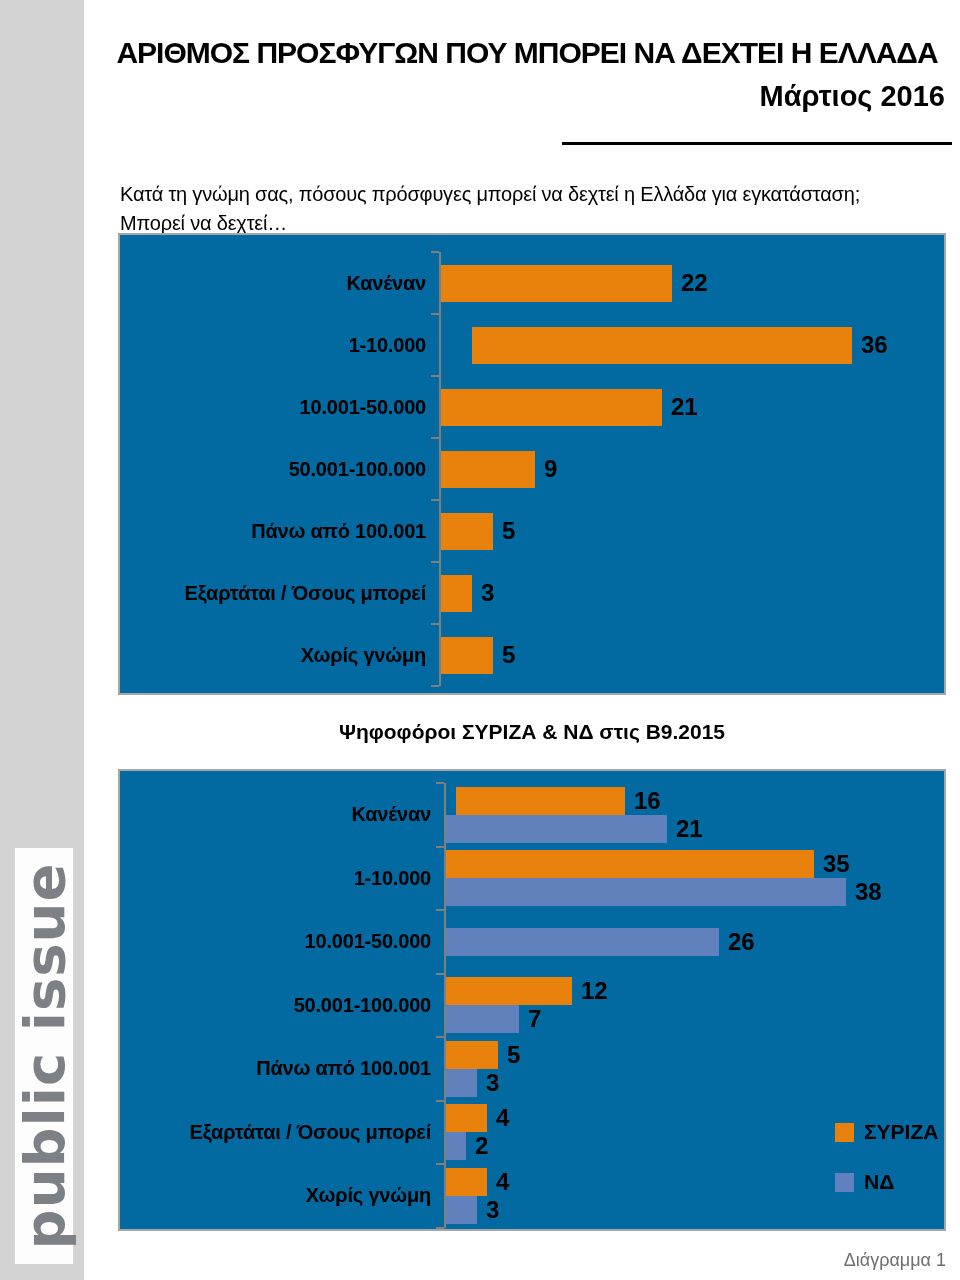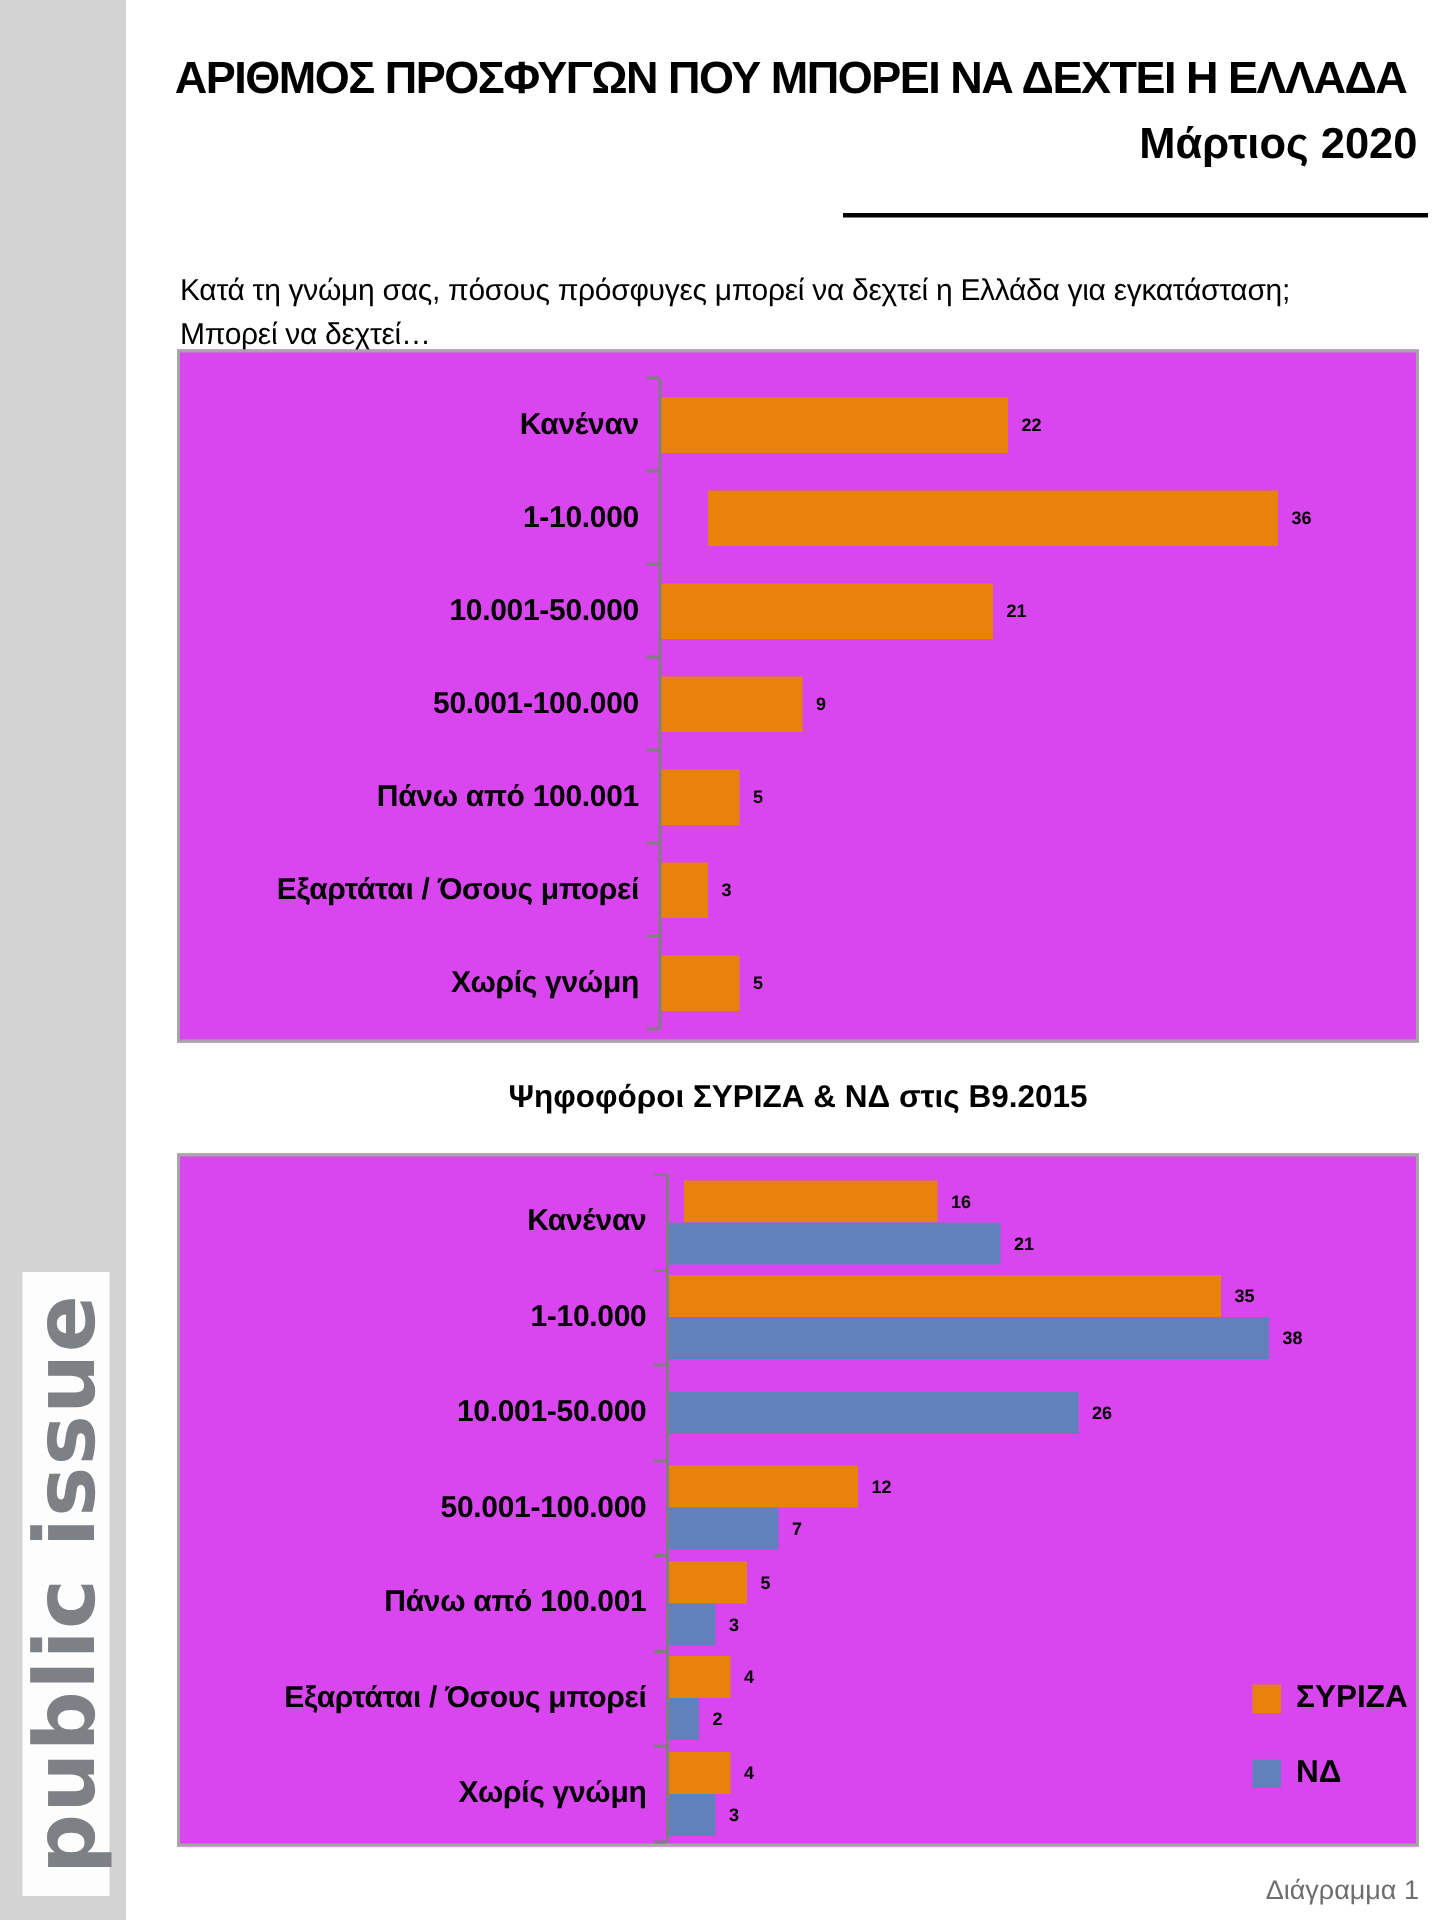--- a/index.html
+++ b/index.html
@@ -13,31 +13,31 @@
              font-size:56px;letter-spacing:1px;color:#7d8084;}
   
   .title{position:absolute;left:104px;top:36px;width:846px;text-align:center;
          font-size:30px;font-weight:bold;letter-spacing:-1px;white-space:nowrap;}
   .subtitle{position:absolute;right:15px;top:80px;font-size:29px;font-weight:bold;}
   .rule{position:absolute;left:562px;top:142px;width:390px;height:3px;background:#000;}
   .question{position:absolute;left:120px;top:180px;width:826px;
             font-size:20px;font-weight:normal;line-height:29px;letter-spacing:-0.2px;}
   
   .chartbox{position:absolute;left:118px;width:828px;height:462px;box-sizing:border-box;
-            border:2px solid #a6a6a6;background:#d946ef;}
+            border:2px solid #a6a6a6;background:#0369a1;}
   #chart1{top:233px;}
   #chart2{top:769px;}
   .rows{position:relative;width:100%;height:100%;box-sizing:border-box;}
   .crow{display:flex;align-items:center;}
   .clabel{box-sizing:border-box;text-align:right;padding-right:14px;flex:none;
           font-size:20px;font-weight:bold;letter-spacing:-0.2px;}
   .cbars{flex:1;display:flex;flex-direction:column;justify-content:center;position:relative;}
   .bline{display:flex;align-items:center;}
   .bar{flex:none;}
-  .bval{margin-left:9px;font-size:12px;font-weight:bold;}
+  .bval{margin-left:9px;font-size:24px;font-weight:bold;}
   .axis{position:absolute;width:2px;background:#7f7f7f;}
   .tick{position:absolute;height:2px;width:8px;background:#7f7f7f;}
   
   .chart2-title{position:absolute;left:118px;top:720px;width:828px;text-align:center;
                 font-size:21px;font-weight:bold;}
   
   .legend{position:absolute;left:715px;top:350px;}
   .lrow{display:flex;align-items:center;margin-bottom:28px;height:22px;}
   .lsq{width:19px;height:19px;flex:none;margin-right:10px;}
   .llab{font-size:21px;font-weight:bold;}
@@ -49,21 +49,21 @@
 
 <div class="page">
 
   <div class="strip">
     <div class="logo-box">
       <span class="logo-text">public issue</span>
     </div>
   </div>
 
   <div class="title">ΑΡΙΘΜΟΣ ΠΡΟΣΦΥΓΩΝ ΠΟΥ ΜΠΟΡΕΙ ΝΑ ΔΕΧΤΕΙ Η ΕΛΛΑΔΑ</div>
-  <div class="subtitle">Μάρτιος 2020</div>
+  <div class="subtitle">Μάρτιος 2016</div>
   <div class="rule"></div>
 
   <div class="question">
     <div>Κατά τη γνώμη σας, πόσους πρόσφυγες μπορεί να δεχτεί η Ελλάδα για εγκατάσταση;</div>
     <div>Μπορεί να δεχτεί…</div>
   </div>
 
   <div class="chartbox" id="chart1">
     <div class="rows" style="padding-top: 17px;">
         <div class="crow" style="height: 62px;">

